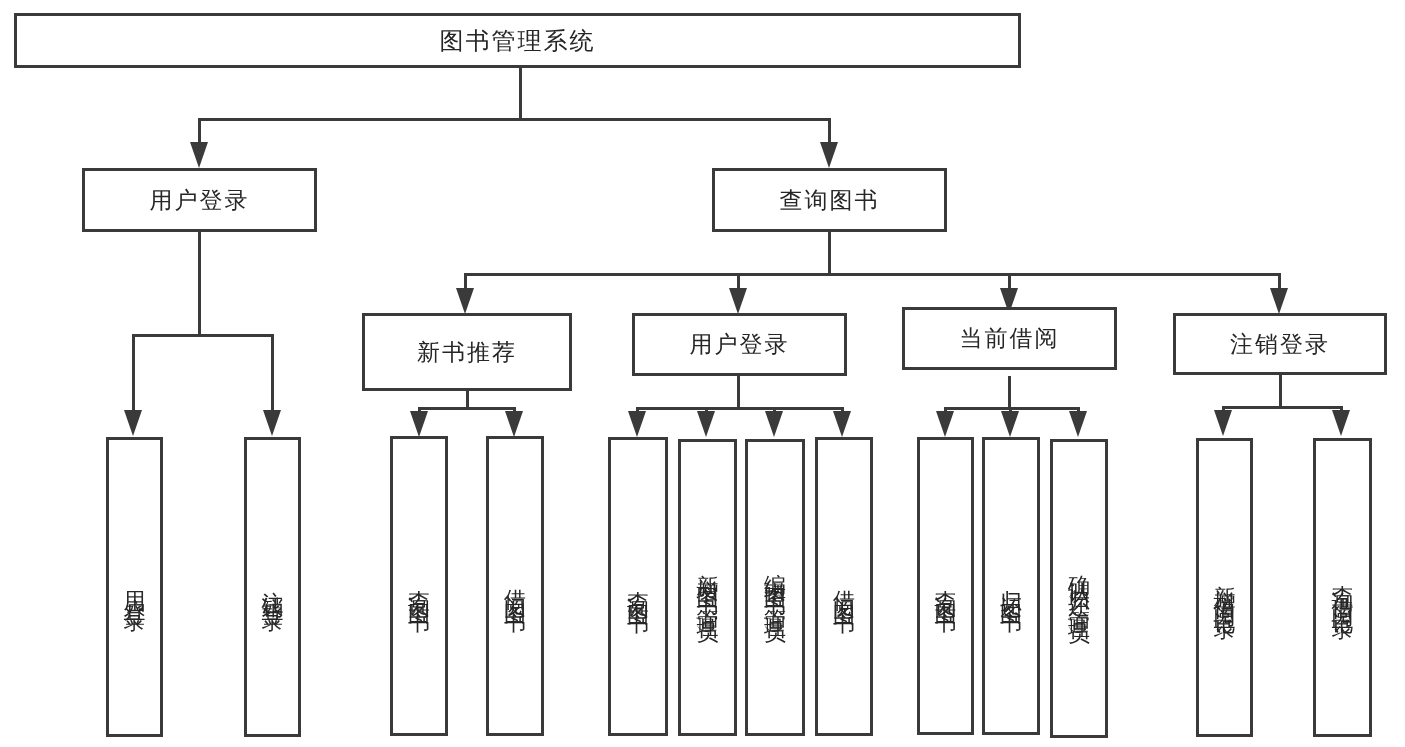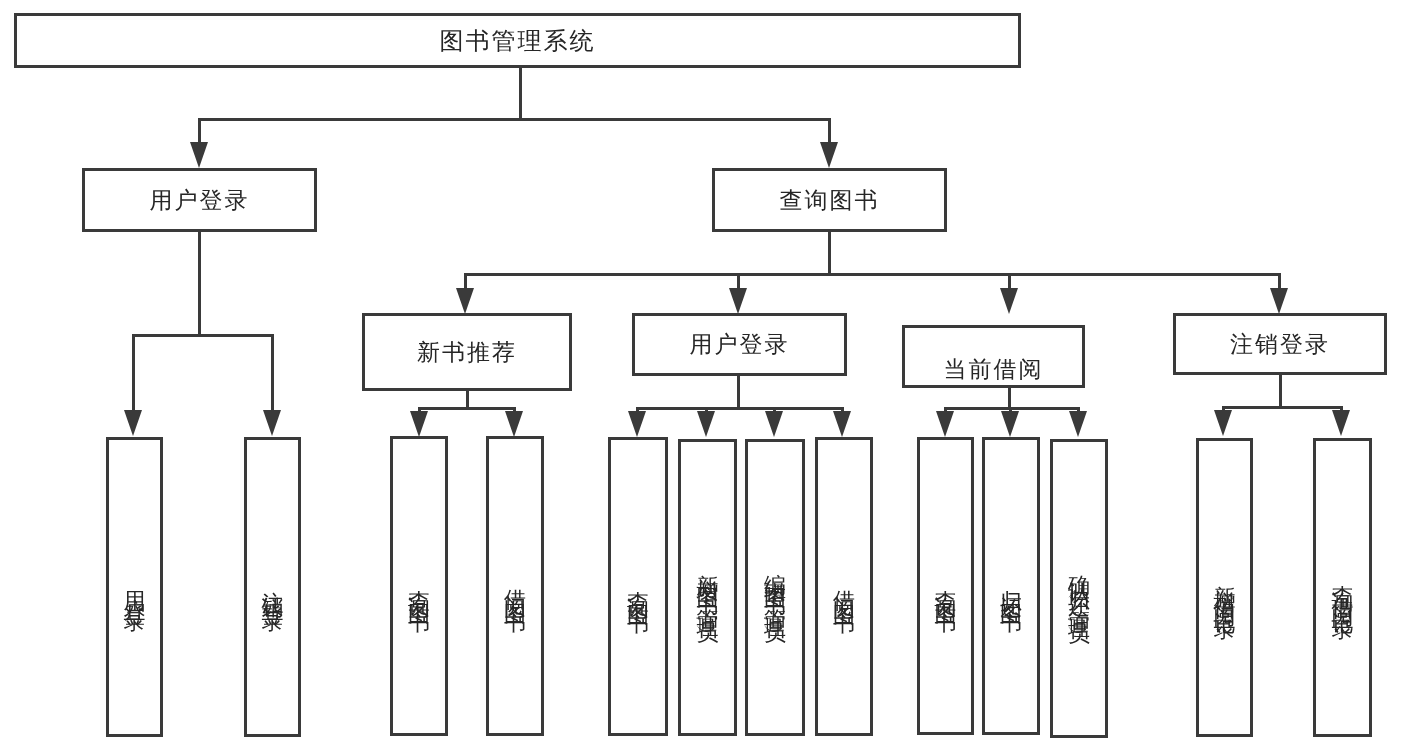--- a/index.html
+++ b/index.html
@@ -75,21 +75,21 @@
   <div class="arrow" style="left:1000px;top:288px;"></div>
   <div class="vline" style="left:1278px;top:273px;height:16px;"></div>
   <div class="arrow" style="left:1270px;top:288px;"></div>
 
   <div class="hbox" style="left:362px;top:313px;width:210px;height:78px;">
     <span class="lbl">新书推荐</span>
   </div>
   <div class="hbox" style="left:632px;top:313px;width:215px;height:63px;">
     <span class="lbl">用户登录</span>
   </div>
-  <div class="hbox" style="left:902px;top:325px;width:183px;height:63px;align-items:flex-end;">
+  <div class="hbox" style="left:902px;top:307px;width:215px;height:63px;">
     <span class="lbl">当前借阅</span>
   </div>
   <div class="hbox" style="left:1173px;top:313px;width:214px;height:62px;">
     <span class="lbl">注销登录</span>
   </div>
 
   <div class="vline" style="left:466px;top:376px;height:31px;"></div>
   <div class="hline" style="left:418px;top:407px;width:98px;"></div>
   <div class="vline" style="left:418px;top:407px;height:6px;"></div>
   <div class="arrow" style="left:410px;top:411px;"></div>

